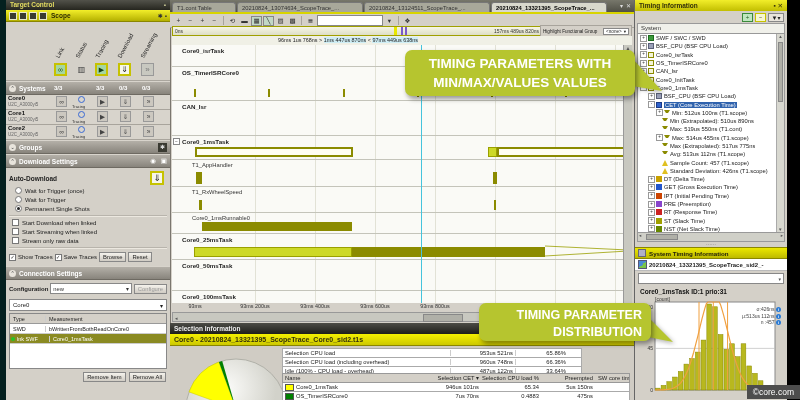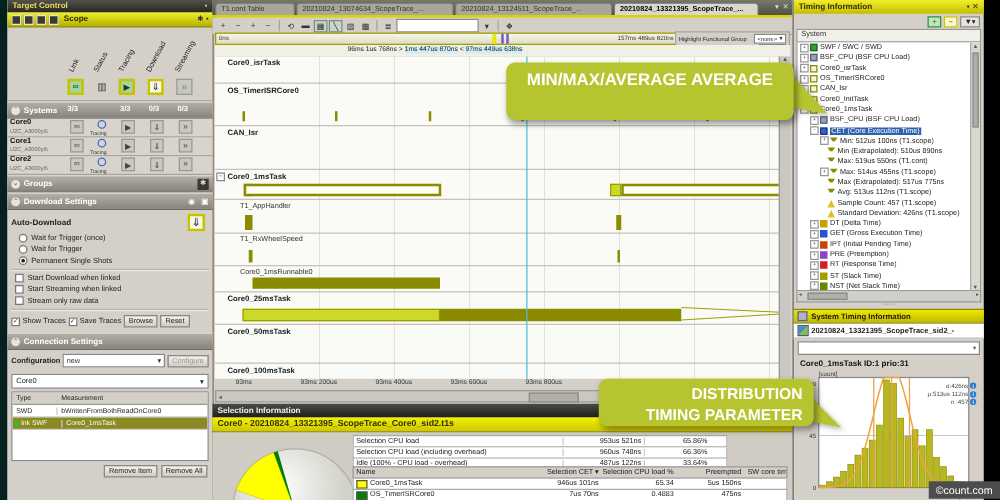--- a/index.html
+++ b/index.html
@@ -738,27 +738,28 @@
         </svg>
       <div class="histann" id="histann">
           <div><span>σ:426ns </span><span class="info-i">i</span></div>
           <div><span>µ:513us 112ns </span><span class="info-i">i</span></div>
           <div><span>n :457 </span><span class="info-i">i</span></div>
         </div>
     </div>
   </div>
 
   <div class="callout co1">
-    <div>MIN/MAX/AVERAGE AVERAGE</div>
+    <div>TIMING PARAMETERS WITH</div>
+    <div>MIN/MAX/VALUES VALUES</div>
   </div>
   <svg class="cotail" style="left:632px;top:55px" width="34" height="42">
     <polygon points="0,3 30,36 0,31" fill="#b6c52f"></polygon>
   </svg>
   <div class="callout co2">
+    <div>TIMING PARAMETER</div>
     <div>DISTRIBUTION</div>
-    <div>TIMING PARAMETER</div>
   </div>
   <svg class="cotail" style="left:648px;top:315px" width="28" height="30">
     <polygon points="0,2 25,27 0,22" fill="#b6c52f"></polygon>
   </svg>
 
-  <div class="watermark">©count.com</div>
+  <div class="watermark">©core.com</div>
 </div>
 
 </body></html>

